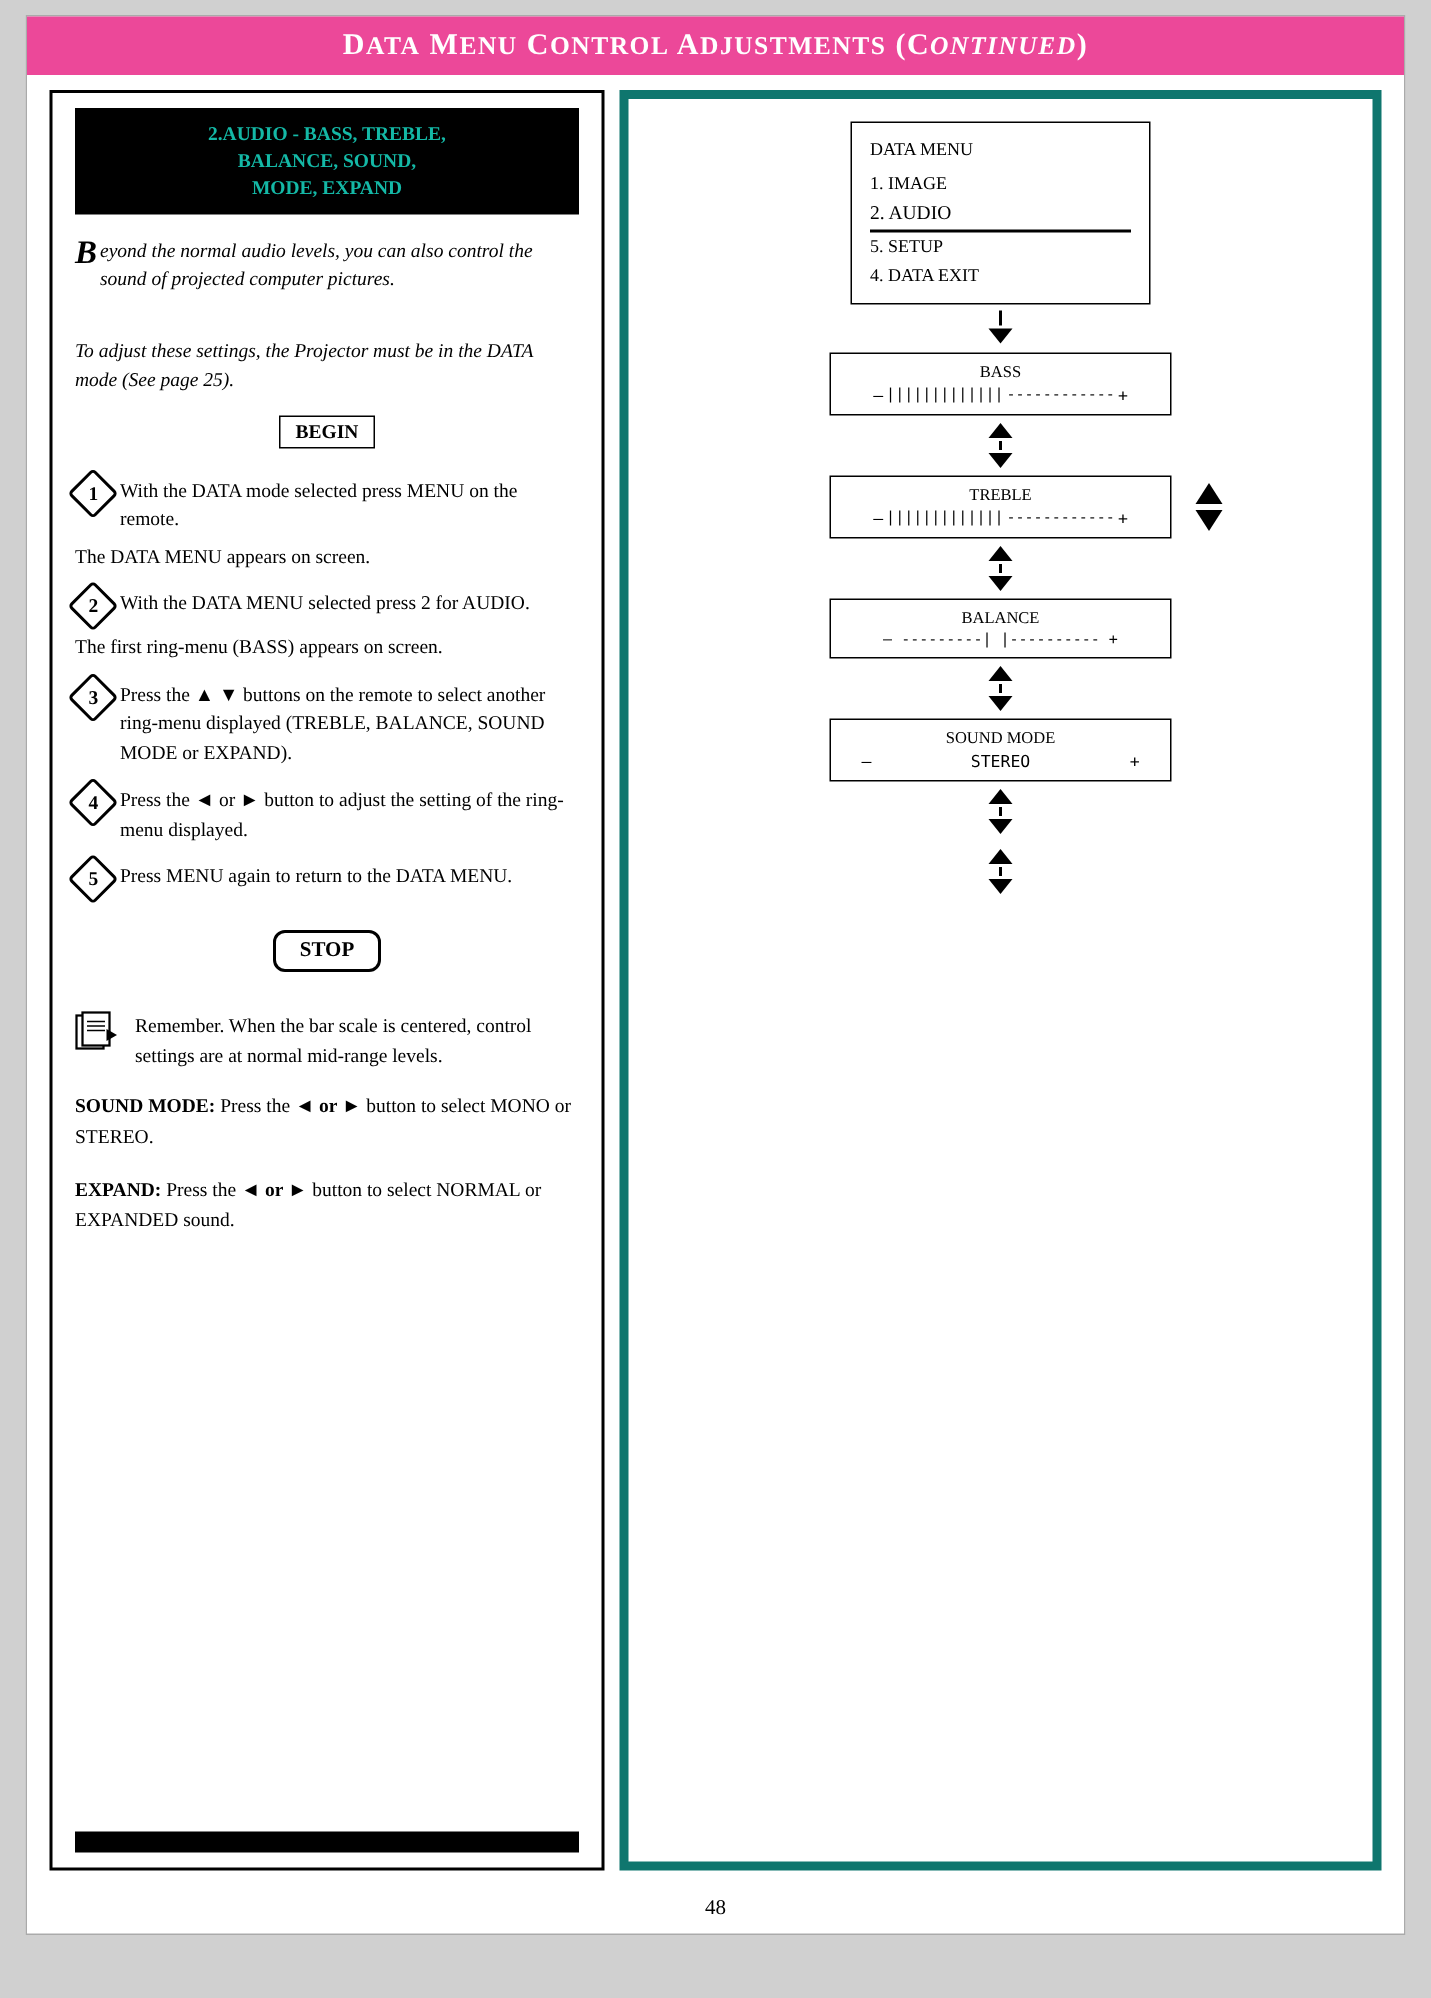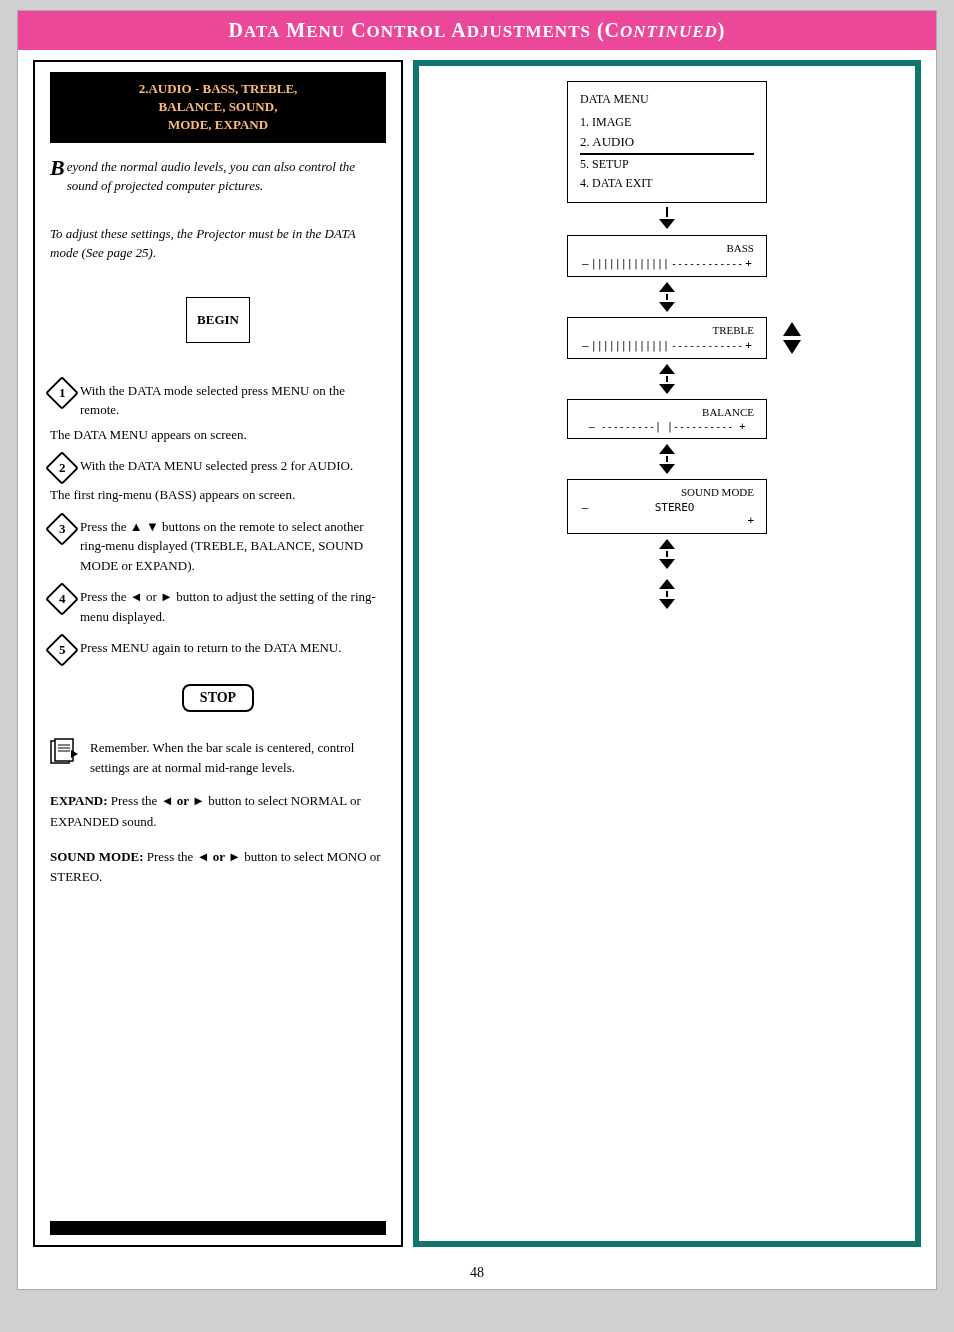--- a/index.html
+++ b/index.html
@@ -51,21 +51,21 @@
       width: 370px;
       border: 2px solid black;
       padding: 10px 15px;
       display: flex;
       flex-direction: column;
       gap: 8px;
       min-height: 900px;
     }
     .section-header {
       background: black;
-      color: #fdba74;
+      color: #14b8a6;
       text-align: center;
       padding: 8px 5px;
       font-size: 13px;
       font-weight: bold;
       line-height: 1.4;
     }
     .intro-text {
       font-size: 13px;
       line-height: 1.5;
       margin-top: 6px;
@@ -80,25 +80,25 @@
     }
     .italic-text {
       font-style: italic;
       font-size: 13px;
       line-height: 1.5;
       margin-top: 20px;
     }
     .begin-box {
       border: 1px solid black;
       display: inline-block;
-      padding: 14px 10px;
-      font-size: 13px;
-      font-weight: bold;
-      text-align: center;
-      margin: 20px auto;
+      padding: 2px 10px;
+      font-size: 13px;
+      font-weight: bold;
+      text-align: center;
+      margin: 0 auto;
       align-self: center;
     }
     .step {
       display: flex;
       flex-direction: column;
       gap: 3px;
       margin-top: 4px;
     }
     .step-header {
       display: flex;
@@ -218,24 +218,24 @@
     }
     .arrow-up {
       width: 0; height: 0;
       border-left: 8px solid transparent;
       border-right: 8px solid transparent;
       border-bottom: 10px solid black;
       margin: 2px auto;
     }
     .bar-control {
       border: 1px solid black;
-      width: 200px;
+      width: 228px;
       padding: 6px 12px;
       font-size: 12px;
-      text-align: right;
+      text-align: center;
       position: relative;
     }
     .bar-control .bar-label {
       font-size: 11px;
       margin-bottom: 3px;
     }
     .bar-line {
       display: flex;
       align-items: center;
       justify-content: center;
@@ -366,24 +366,24 @@
             <line x1="8" y1="7" x2="20" y2="7" stroke="black" stroke-width="1"></line>
             <line x1="8" y1="10" x2="20" y2="10" stroke="black" stroke-width="1"></line>
             <line x1="8" y1="13" x2="20" y2="13" stroke="black" stroke-width="1"></line>
             <polygon points="21,12 28,16 21,20" fill="black"></polygon>
           </svg>
         </div>
         <div class="note-text">Remember. When the bar scale is centered, control settings are at normal mid-range levels.</div>
       </div>
 
       <div class="sound-note">
+        <b>SOUND MODE:</b> Press the <b>◄ or ►</b> button to select MONO or STEREO.
+      </div>
+      <div class="sound-note">
         <b>EXPAND:</b> Press the <b>◄ or ►</b> button to select NORMAL or EXPANDED sound.
-      </div>
-      <div class="sound-note">
-        <b>SOUND MODE:</b> Press the <b>◄ or ►</b> button to select MONO or STEREO.
       </div>
 
       <div class="left-bottom-bar"></div>
     </div>
 
     <div class="right-panel">
       <div class="diagram-container">
 
         <div class="menu-box">
           <div class="menu-title">DATA MENU</div>

